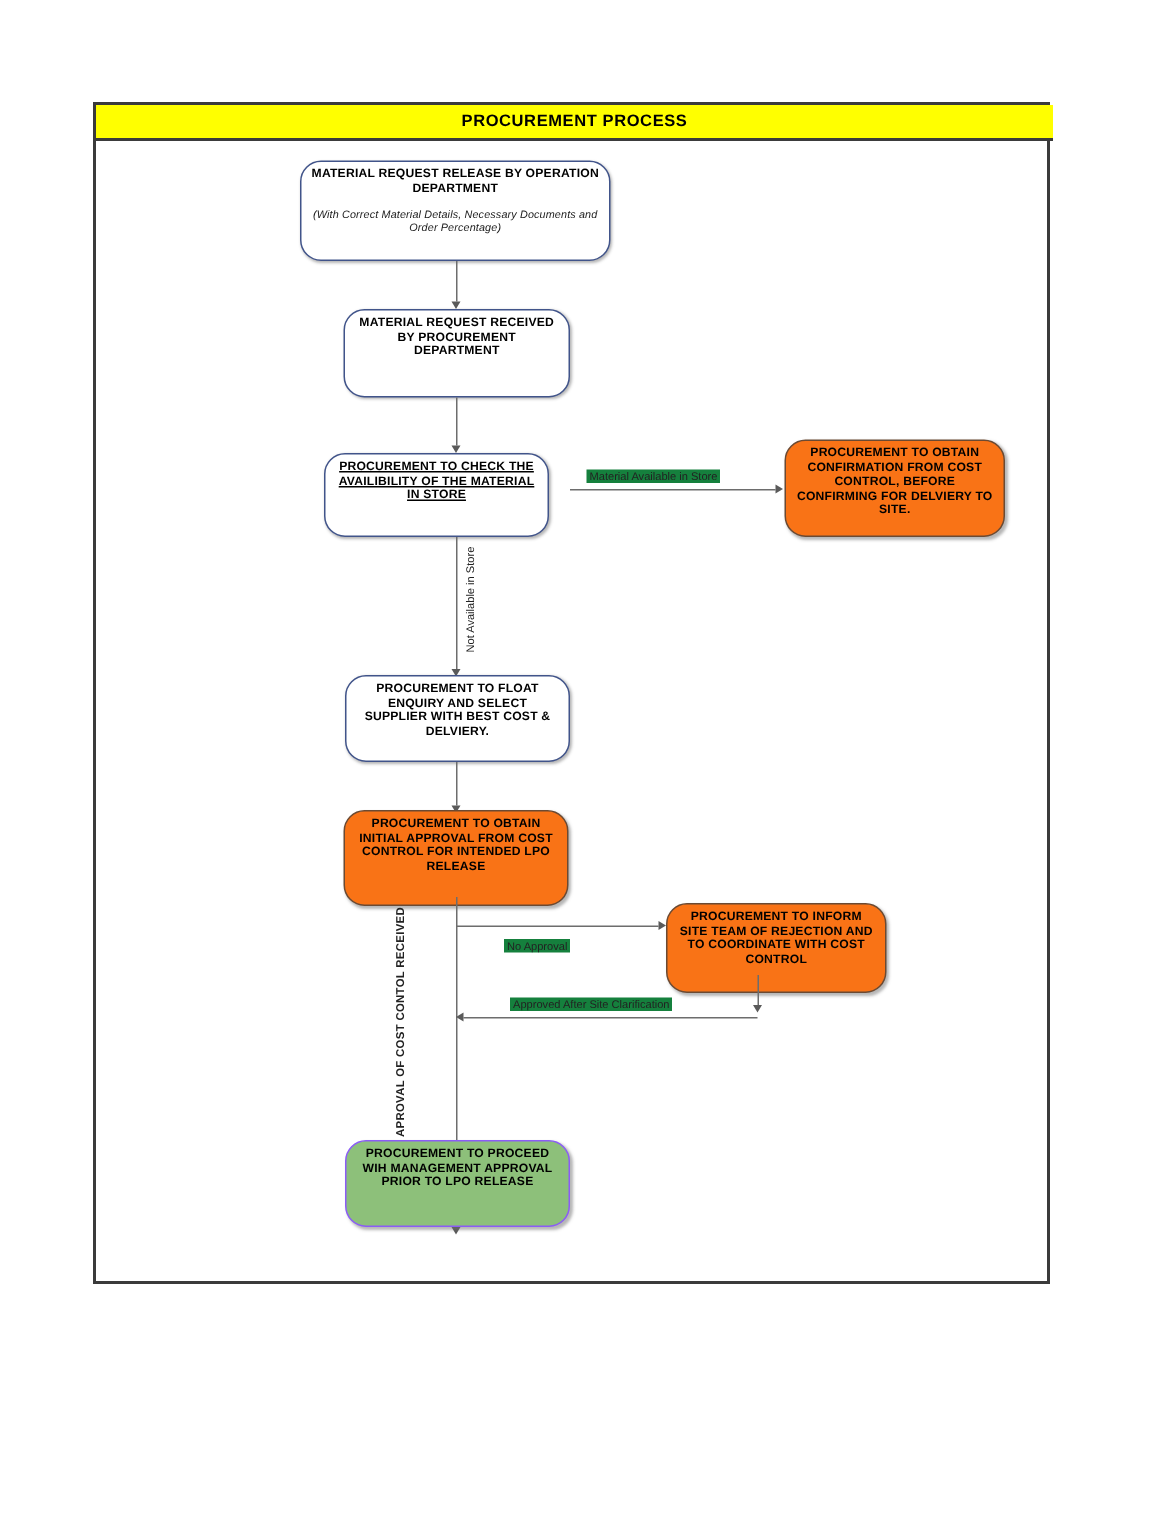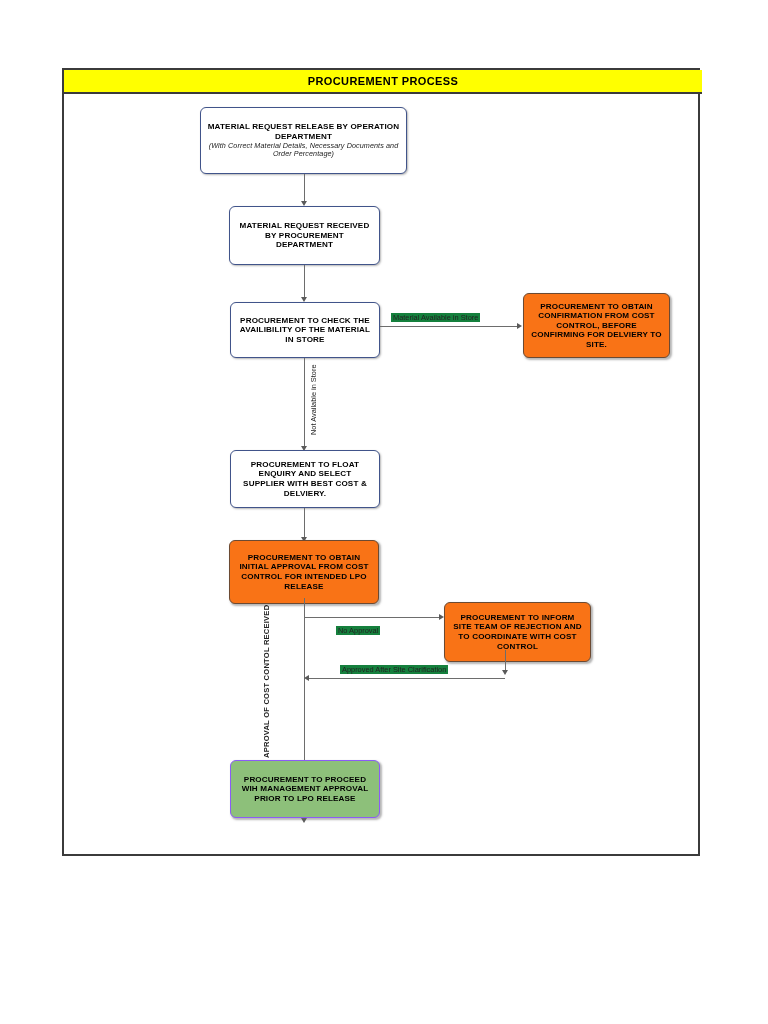--- a/index.html
+++ b/index.html
@@ -58,37 +58,38 @@
     height: 788px;
   }
 
   
   .node {
     position: absolute;
     box-sizing: border-box;
     display: flex;
     flex-direction: column;
     align-items: center;
-    justify-content: center;
+    justify-content: flex-start;
     text-align: center;
-    border-radius: 6px;
+    border-radius: 14px;
     padding: 3px 6px;
     line-height: 1.18;
   }
   .node .main-label {
     font-size: 8.1px;
     font-weight: bold;
     color: #000000;
     letter-spacing: 0.15px;
   }
   .node .sub-label {
     font-size: 7.2px;
     font-style: italic;
     font-weight: normal;
     color: #1b1b1b;
+    margin-top: 9px;
     letter-spacing: 0.1px;
   }
   .node.white {
     background: #ffffff;
     border: 1px solid #41548a;
     box-shadow: 1px 1px 2px rgba(90,90,90,0.45);
   }
   .node.orange {
     background: #f97316;
     border: 1px solid #6b4a33;
@@ -174,21 +175,21 @@
     <div class="vline" style="left:240px; top:104px; height:27px;"></div>
     <div class="arrow-down" style="left:237px; top:131px;"></div>
 
     <div class="node white" style="left:165px; top:136px; width:151px; height:59px;">
       <div class="main-label">MATERIAL REQUEST RECEIVED BY PROCUREMENT DEPARTMENT</div>
     </div>
 
     <div class="vline" style="left:240px; top:195px; height:32px;"></div>
     <div class="arrow-down" style="left:237px; top:227px;"></div>
 
-    <div class="node white" style="left:166px; top:232px; width:150px; height:56px;">
+    <div class="node white" style="left:152px; top:232px; width:150px; height:56px;text-decoration:underline;">
       <div class="main-label">PROCUREMENT TO CHECK THE AVAILIBILITY OF THE MATERIAL IN STORE</div>
     </div>
 
     <div class="hline" style="left:316px; top:256px; width:137px;"></div>
     <div class="arrow-right" style="left:453px; top:253px;"></div>
     <div class="edge-label" style="left:327px; top:243px;">Material Available in Store</div>
 
     <div class="node orange" style="left:459px; top:223px; width:147px; height:65px;">
       <div class="main-label">PROCUREMENT TO OBTAIN CONFIRMATION FROM COST CONTROL, BEFORE CONFIRMING FOR DELVIERY TO SITE.</div>
     </div>

